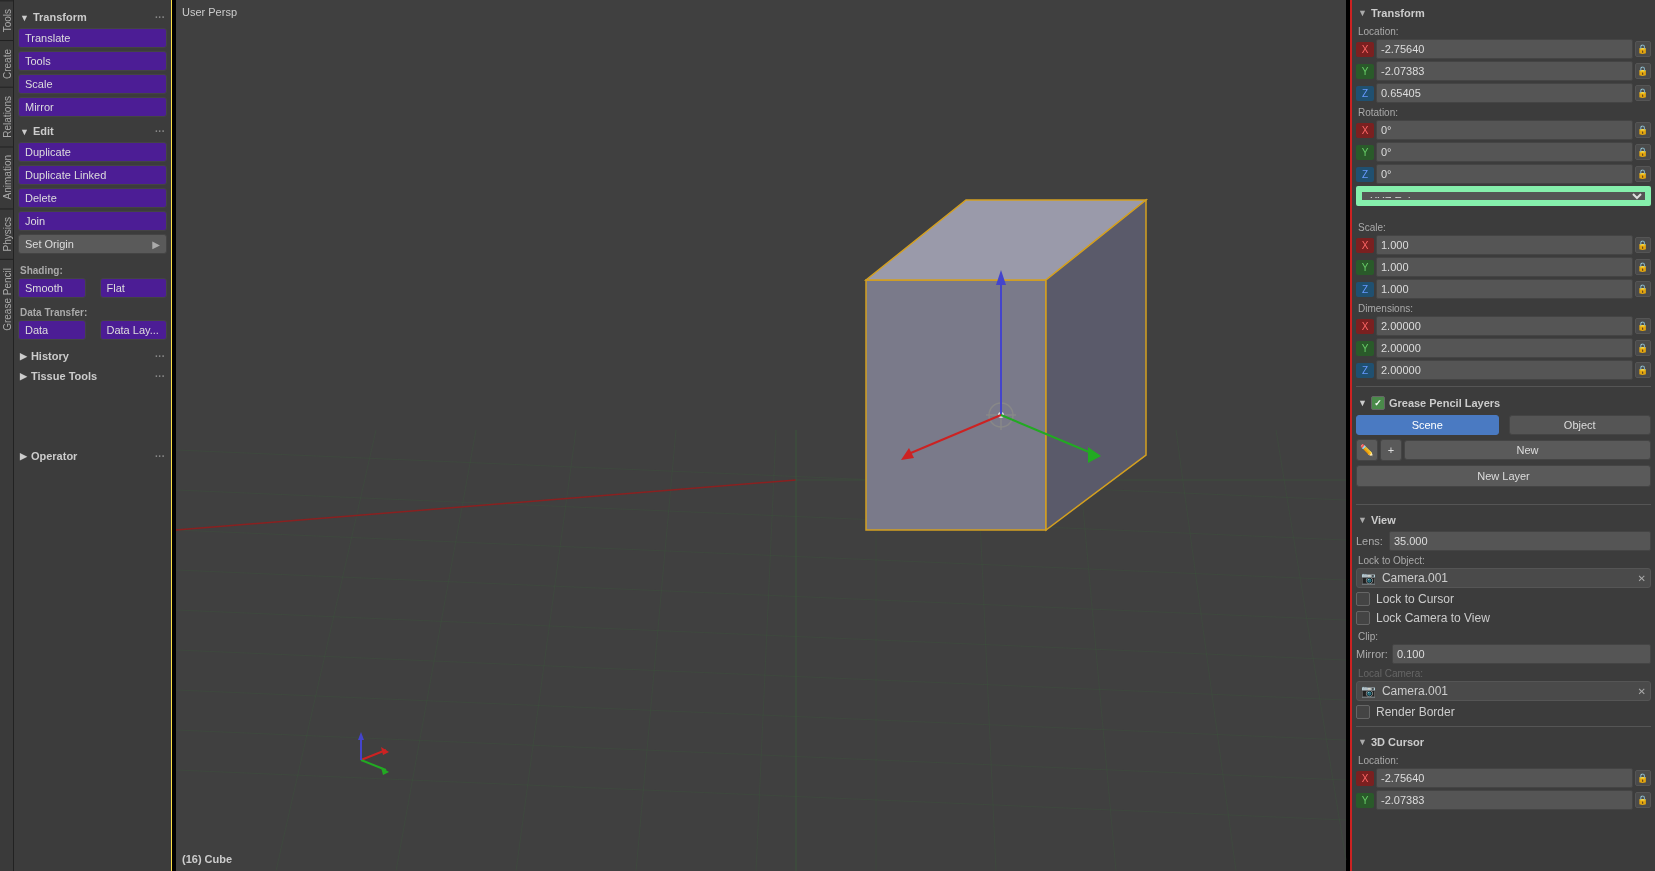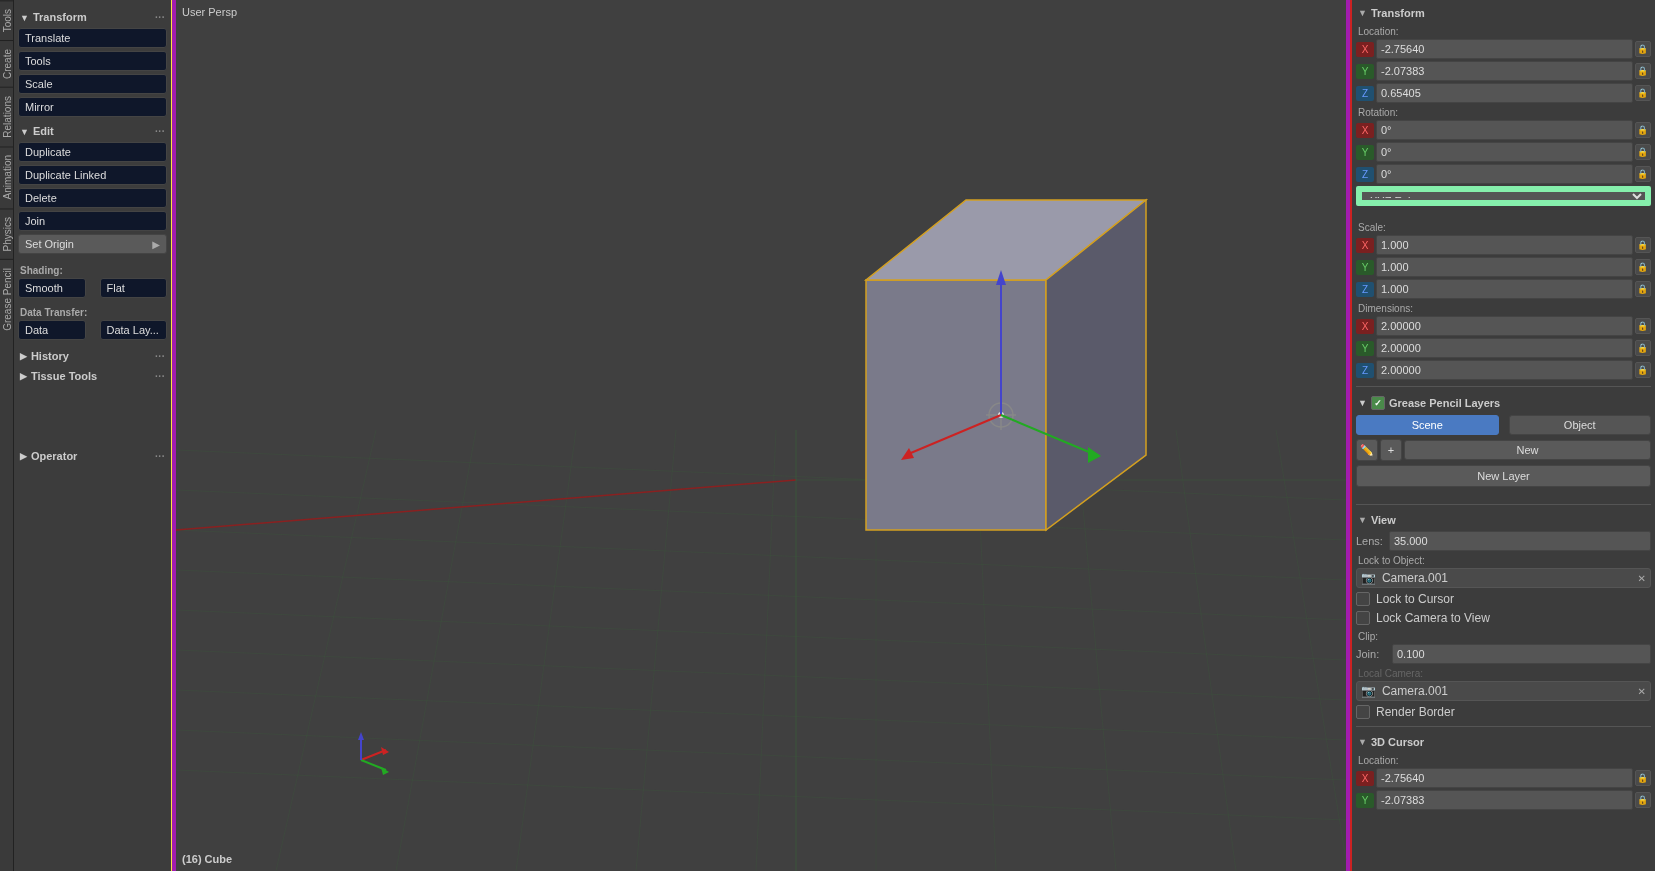--- a/index.html
+++ b/index.html
@@ -51,21 +51,21 @@
       cursor: pointer;
       color: #ccc;
       font-weight: bold;
       font-size: 11px;
     }
     .section-header .arrow { margin-right: 4px; font-size: 9px; }
     .section-header .dots { color: #888; font-size: 10px; }
     .panel-btn {
       display: block;
       width: 100%;
-      background: #0f172a;
+      background: #4c1d95;
       border: 1px solid #444;
       color: #ddd;
       padding: 3px 6px;
       margin-bottom: 3px;
       border-radius: 3px;
       cursor: pointer;
       font-size: 11px;
       text-align: left;
     }
     .panel-btn-row {
@@ -104,21 +104,21 @@
       cursor: pointer;
       color: #ccc;
       font-size: 11px;
       font-weight: bold;
     }
     .section-collapsed .arrow { margin-right: 4px; font-size: 9px; }
 
     
     .viewport {
       flex: 1;
-      background: #a21caf;
+      background: #000000;
       position: relative;
       overflow: hidden;
     }
     .viewport-header {
       position: absolute;
       top: 6px;
       left: 10px;
       font-size: 11px;
       color: #ccc;
       z-index: 10;
@@ -622,21 +622,21 @@
     <span>Lock to Cursor</span>
   </div>
 
   <div class="rp-checkbox-row">
     <div class="rp-checkbox"></div>
     <span>Lock Camera to View</span>
   </div>
 
   <div class="rp-label">Clip:</div>
   <div class="rp-field-row">
-    <span style="color:#aaa; font-size:11px; width:36px; flex-shrink:0;">Join:</span>
+    <span style="color:#aaa; font-size:11px; width:36px; flex-shrink:0;">Mirror:</span>
     <input class="rp-input" value="0.100" readonly="" style="">
   </div>
 
   <div class="rp-label" style="color:#666;">Local Camera:</div>
   <div class="rp-camera-row">
     <span class="rp-camera-icon">📷</span>
     <span>Camera.001</span>
     <span class="rp-camera-x">✕</span>
   </div>
 

